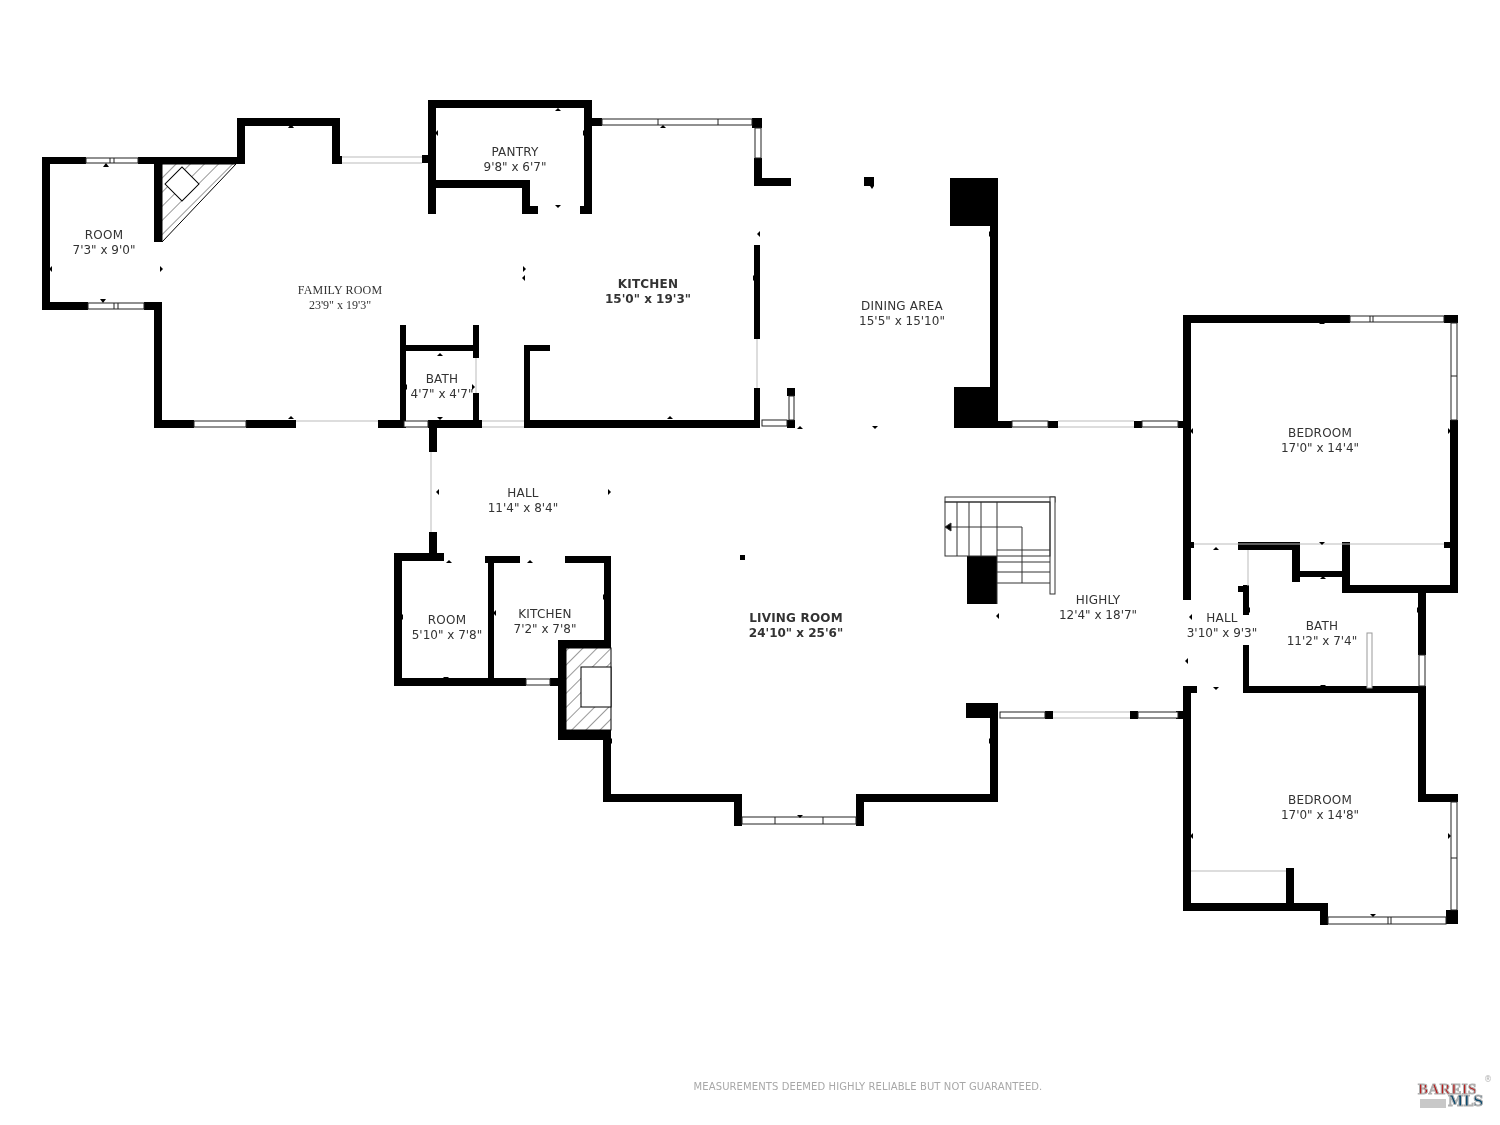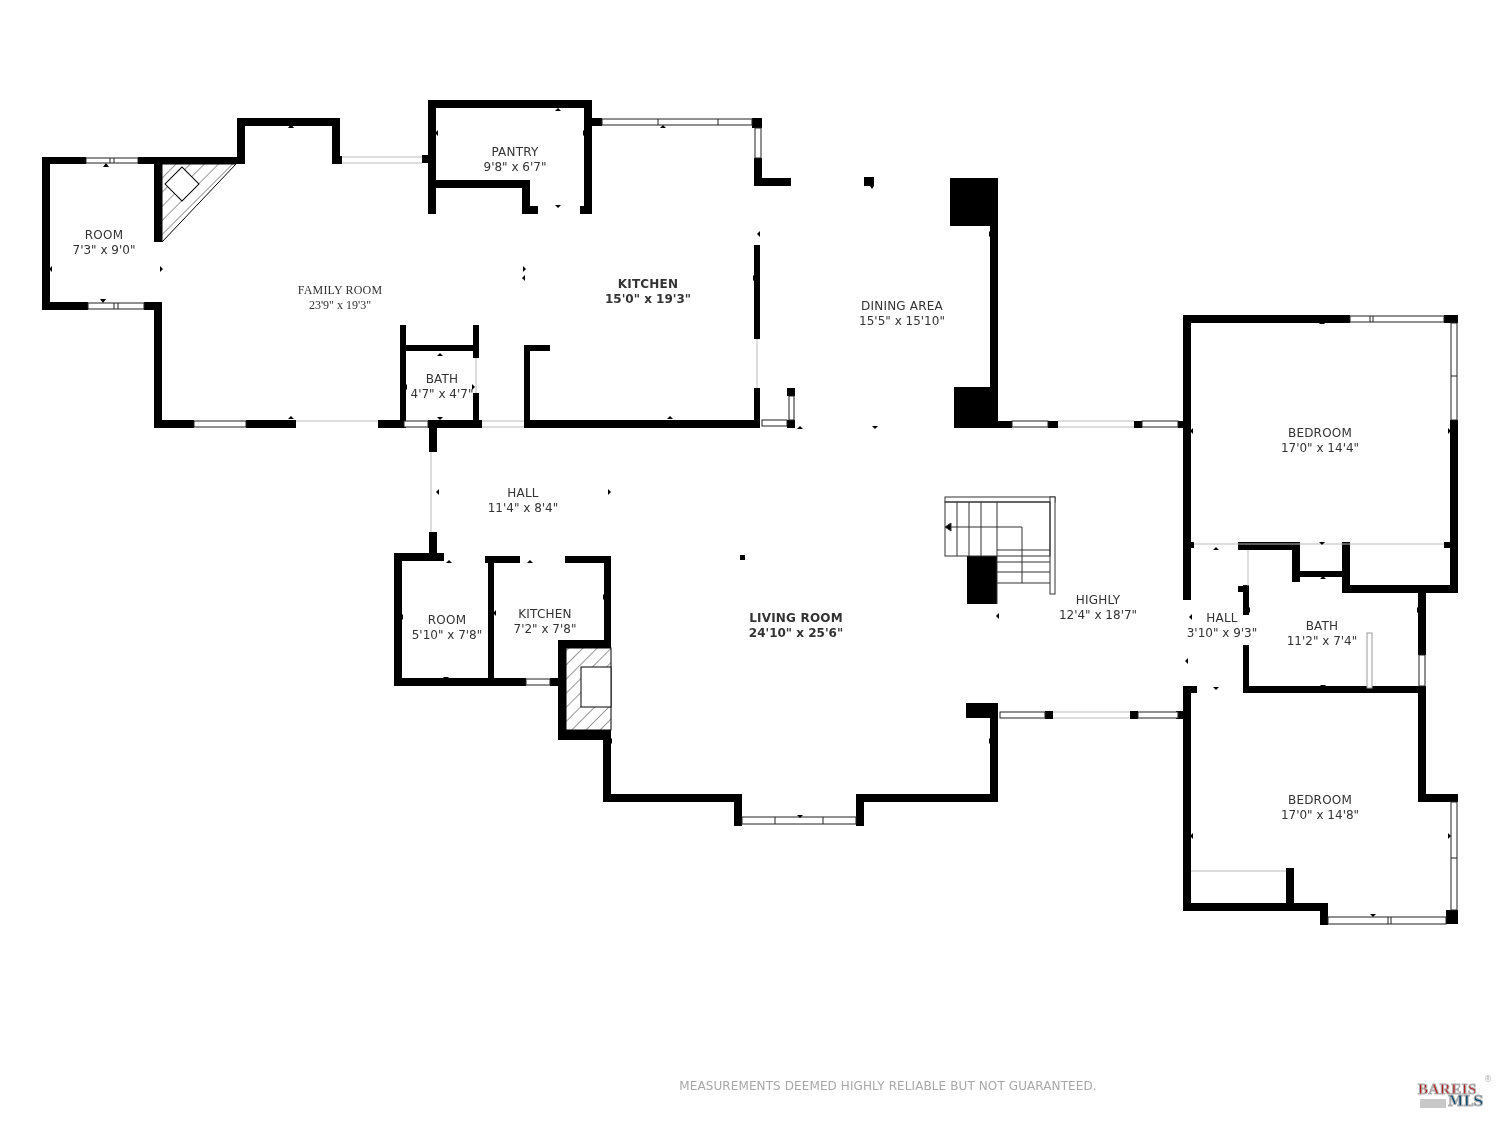--- a/index.html
+++ b/index.html
@@ -1,21 +1,21 @@
 <!DOCTYPE html>
 <html><head>
 <meta charset="utf-8">
 <style>
   html, body { margin:0; padding:0; background:#ffffff; }
   body { width:1500px; height:1125px; position:relative; overflow:hidden; font-family:"DejaVu Sans", sans-serif; }
   #plan { position:absolute; left:0; top:0; width:1500px; height:1125px; }
   .room-label { position:absolute; transform:translate(-50%,-50%); text-align:center; color:#333333; font-size:12px; line-height:15px; white-space:nowrap; }
   .room-label .name { display:block; letter-spacing:0.2px; }
   .room-label .dim { display:block; }
-  .disclaimer { position:absolute; left:888px; top:1086px; transform:translate(-50%,-50%); font-size:12px; color:#a8a8a8; letter-spacing:0.1px; white-space:nowrap; }
+  .disclaimer { position:absolute; left:868px; top:1086px; transform:translate(-50%,-50%); font-size:10px; color:#a8a8a8; letter-spacing:0.1px; white-space:nowrap; }
   .logo { position:absolute; left:1418px; top:1077px; width:74px; height:36px; }
   .logo .l1 { position:absolute; left:0; top:4px; font-size:15px; font-weight:bold; color:#b91c1c; -webkit-text-stroke:1px #b0b0b0; letter-spacing:0.5px; font-family:Liberation Serif, serif; }
   .logo .reg { position:absolute; right:0; top:-2px; font-size:8px; color:#b0b0b0; }
   .logo .bar { position:absolute; left:2px; top:22px; width:26px; height:9px; background:#c8c8c8; }
   .logo .l2 { position:absolute; left:30px; top:16px; font-size:14px; font-weight:bold; color:#0c4a6e; -webkit-text-stroke:1px #b0b0b0; font-family:"DejaVu Serif", serif; }
 </style>
 </head>
 <body>
 
 <svg id="plan" viewBox="0 0 1500 1125" xmlns="http://www.w3.org/2000/svg">

